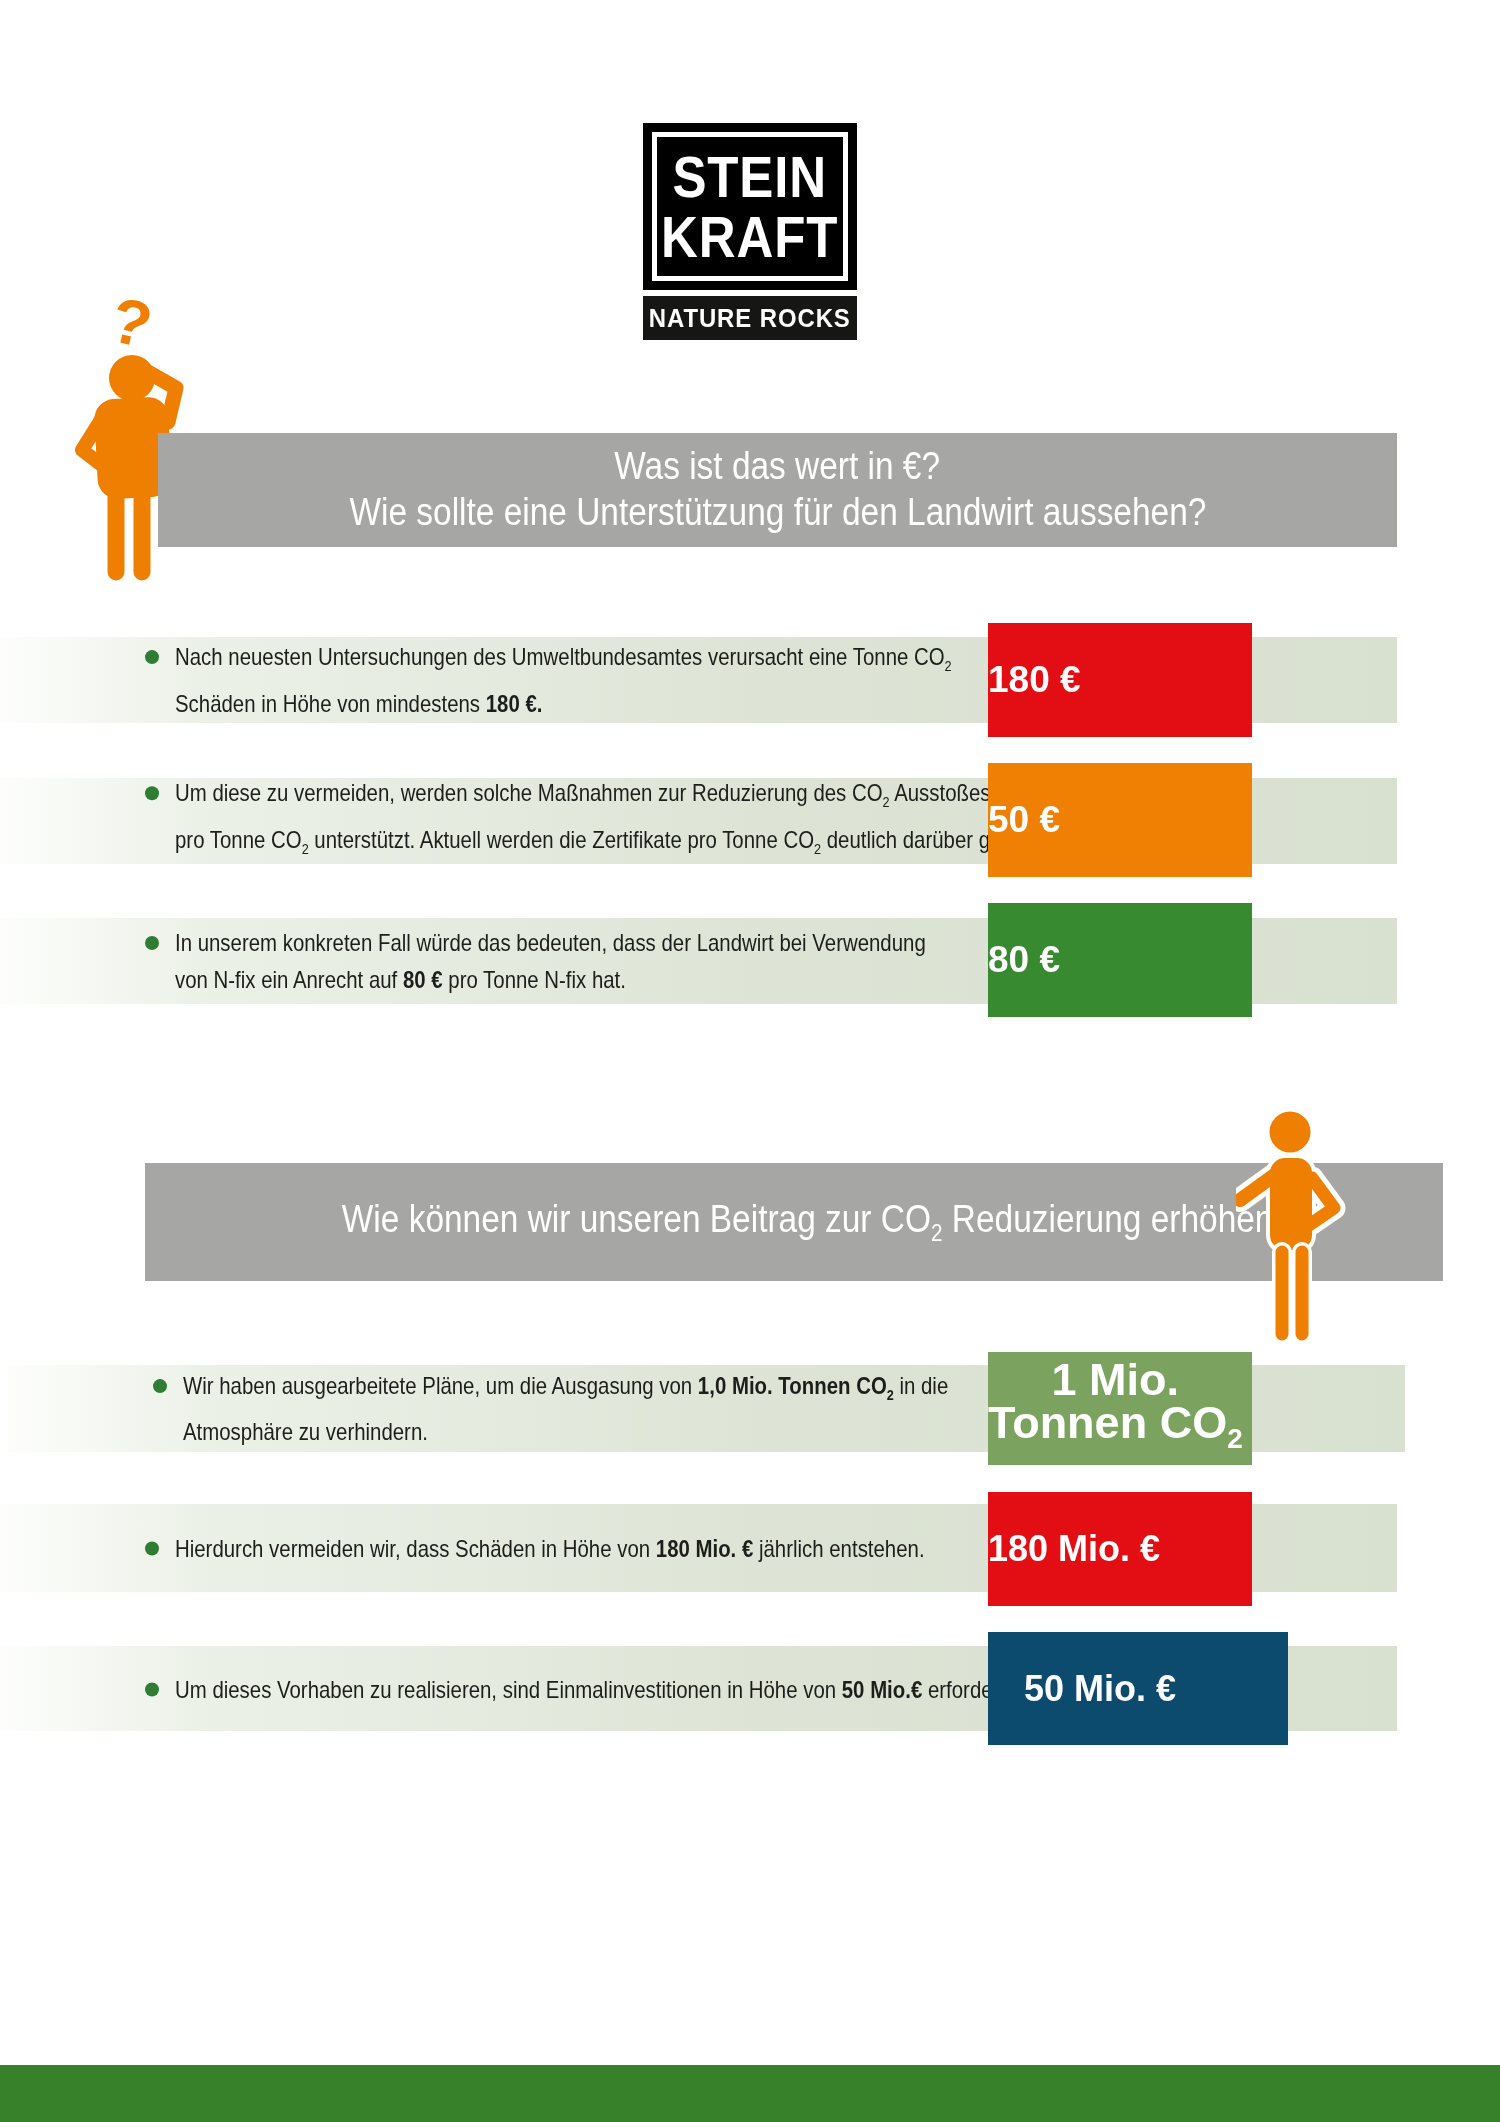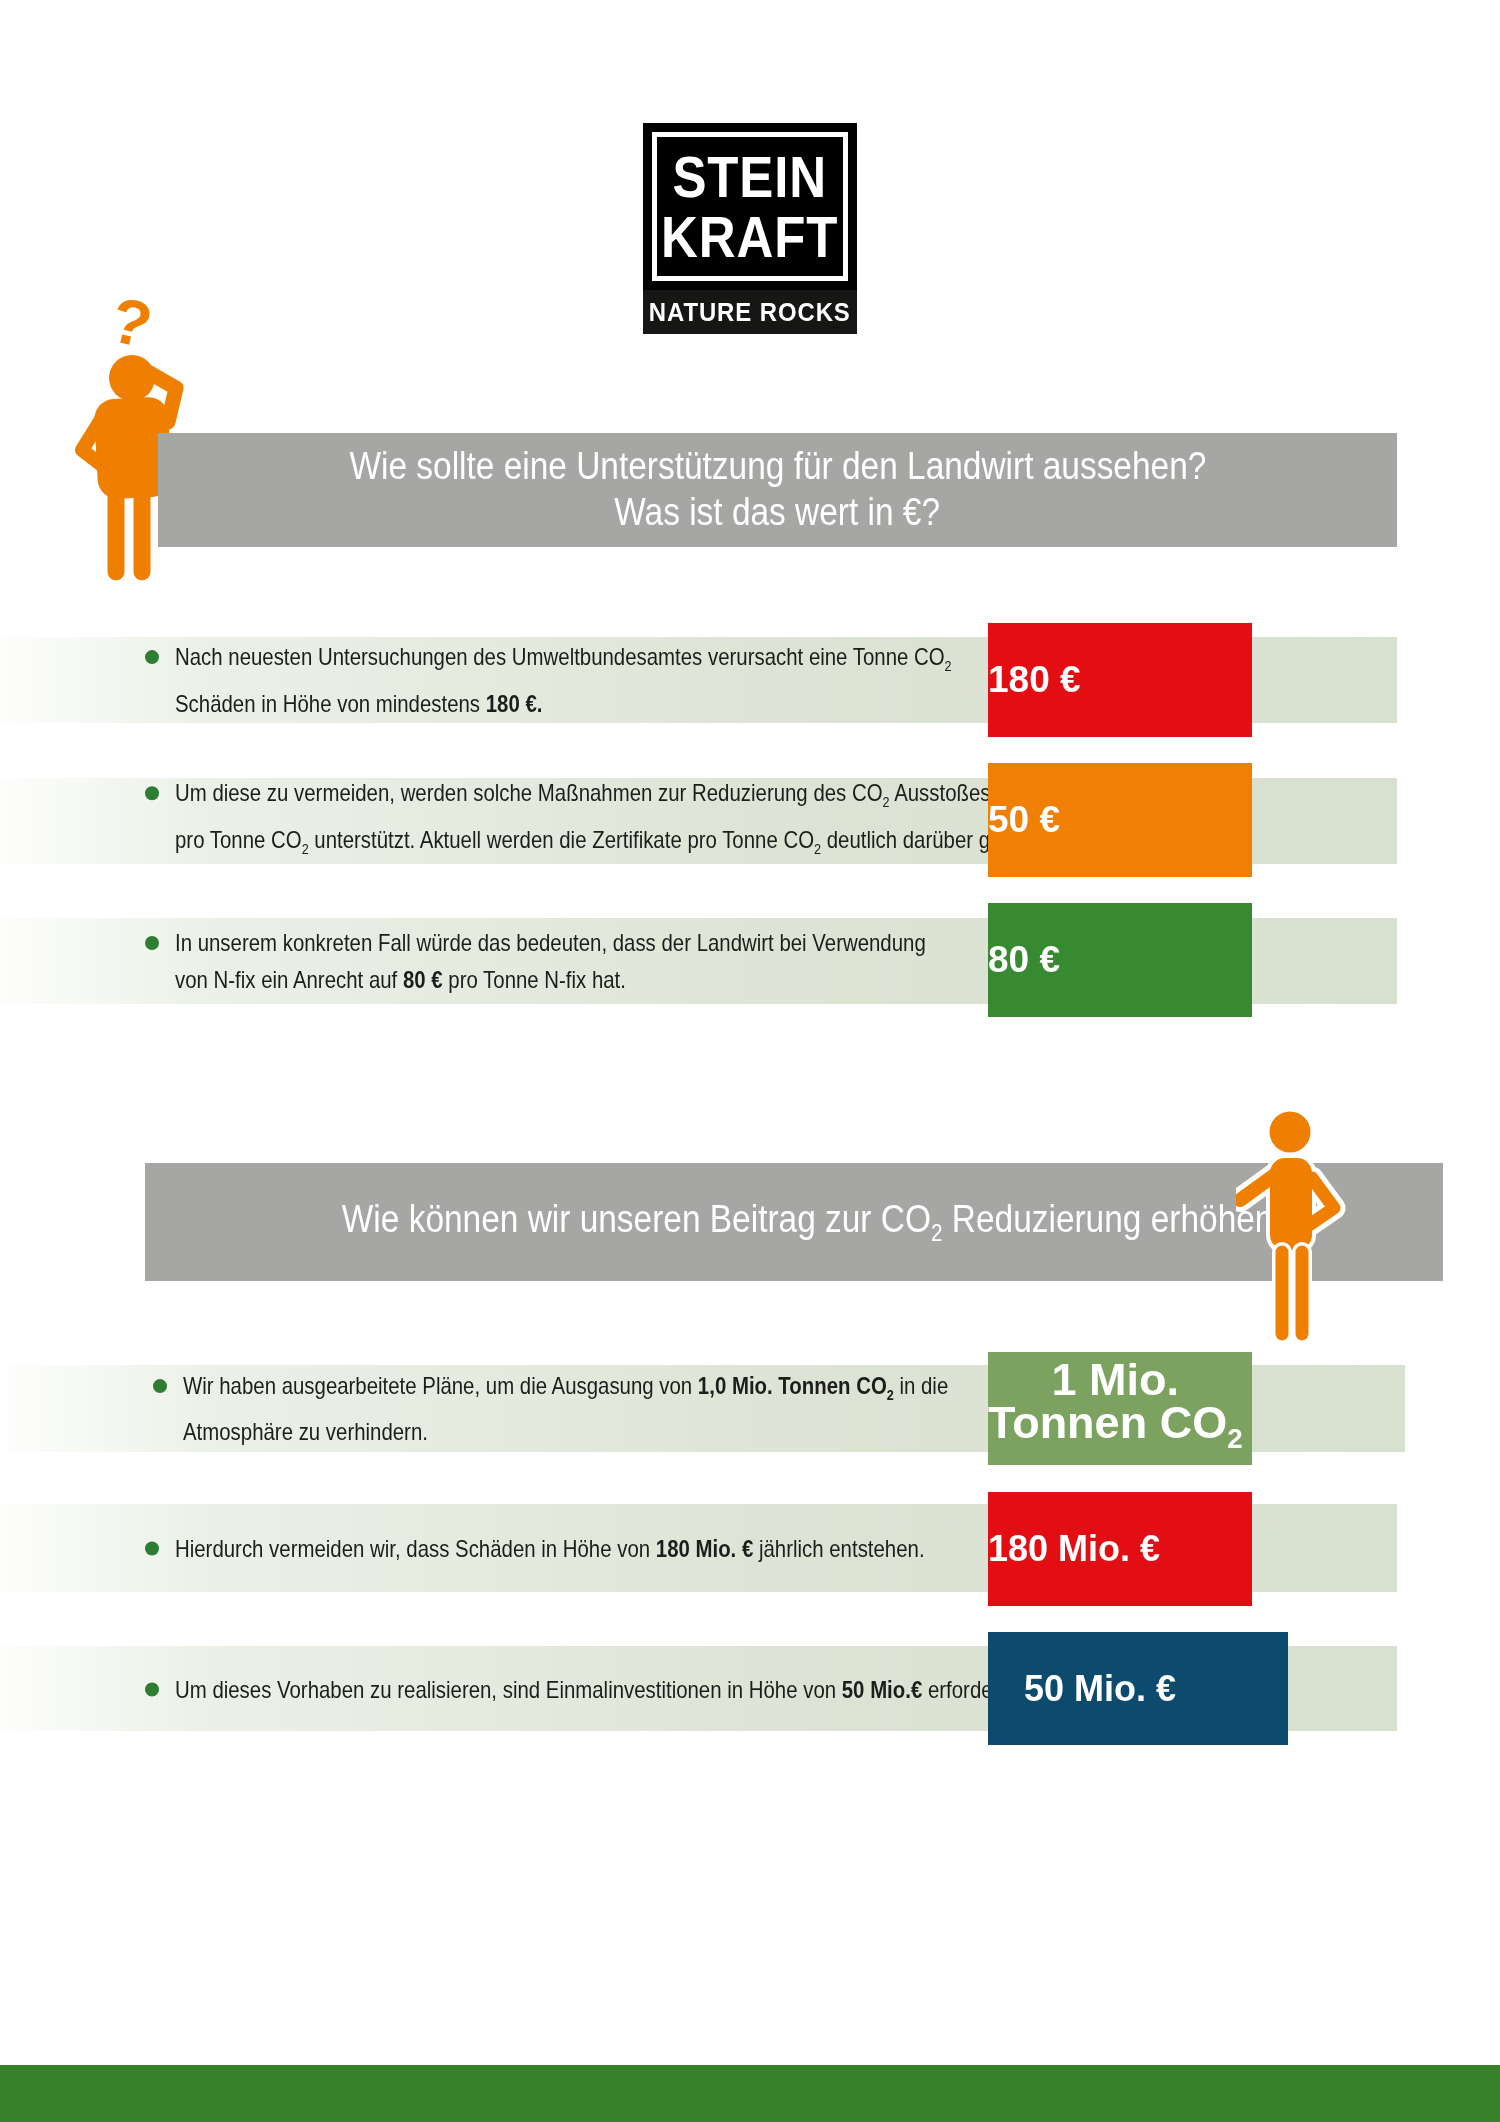--- a/index.html
+++ b/index.html
@@ -6,21 +6,21 @@
   .page{position:relative;width:1500px;height:2122px;background:#ffffff;overflow:hidden;
         font-family:"Liberation Sans",sans-serif;color:#1d1d1b;}
   .abs{position:absolute;}
 
   
   .logo{left:643px;top:123px;width:214px;}
   .logo-main{position:relative;height:167px;background:#000000;display:flex;align-items:center;justify-content:center;}
   .logo-frame{position:absolute;inset:9px;border:5px solid #ffffff;}
   .logo-text{position:relative;z-index:2;text-align:center;color:#ffffff;font-weight:700;
              font-size:58px;line-height:60px;letter-spacing:1px;transform:scaleX(0.88);}
-  .logo-strip{height:44px;background:#161614;display:flex;align-items:center;justify-content:center;}
+  .logo-strip{margin-top:6px;height:44px;background:#161614;display:flex;align-items:center;justify-content:center;}
   .logo-strip span{color:#ffffff;font-weight:700;font-size:26px;letter-spacing:1px;transform:scaleX(0.92);display:inline-block;white-space:nowrap;}
 
   
   .banner{background:#a6a6a5;color:#ffffff;text-align:center;}
   .banner1{left:158px;top:433px;width:1239px;height:114px;padding-top:10px;box-sizing:border-box;}
   .banner1 .bl{font-size:38px;line-height:46px;white-space:nowrap;}
   .banner2{left:145px;top:1163px;width:1252px;height:118px;display:flex;align-items:center;justify-content:center;padding-left:46px;}
   .banner2 .bl{font-size:38px;white-space:nowrap;}
   .cond{display:inline-block;transform:scaleX(0.88);transform-origin:center center;}
 
@@ -80,22 +80,22 @@
     <text x="38" y="58" font-size="64" font-weight="bold" fill="currentColor" transform="rotate(14 55 35)">?</text>
     <circle cx="58" cy="92" r="23" fill="currentColor"></circle>
     <path d="M74 86 L102 102 L94 136" fill="none" stroke="currentColor" stroke-width="15" stroke-linecap="round" stroke-linejoin="round"></path>
     <rect x="22" y="112" width="74" height="100" rx="20" fill="currentColor" transform="rotate(-3 59 162)"></rect>
     <path d="M28 132 L8 164 L34 184" fill="none" stroke="currentColor" stroke-width="14" stroke-linecap="round" stroke-linejoin="round"></path>
     <path d="M42 208 L42 286" stroke="currentColor" stroke-width="17" stroke-linecap="round"></path>
     <path d="M68 208 L68 286" stroke="currentColor" stroke-width="17" stroke-linecap="round"></path>
   </svg>
 
   <div class="abs banner banner1" style="background-color: rgb(166, 166, 165);">
+    <div class="bl"><span class="cond">Was ist das wert in €?</span></div>
     <div class="bl"><span class="cond">Wie sollte eine Unterstützung für den Landwirt aussehen?</span></div>
-    <div class="bl"><span class="cond">Was ist das wert in €?</span></div>
   </div>
 
   <div class="abs band r1">
     <div class="rowtext"><span class="bullet"></span><span class="inner"><span>Nach neuesten Untersuchungen des Umweltbundesamtes verursacht eine Tonne CO</span><sub>2</sub><br><span>Schäden in Höhe von mindestens </span><span class="b">180 €.</span></span></div>
   </div>
   <div class="abs vbox v1" style="background-color: rgb(227, 13, 20);">
     <span><span>180 €</span></span>
   </div>
 
   <div class="abs band r2">

